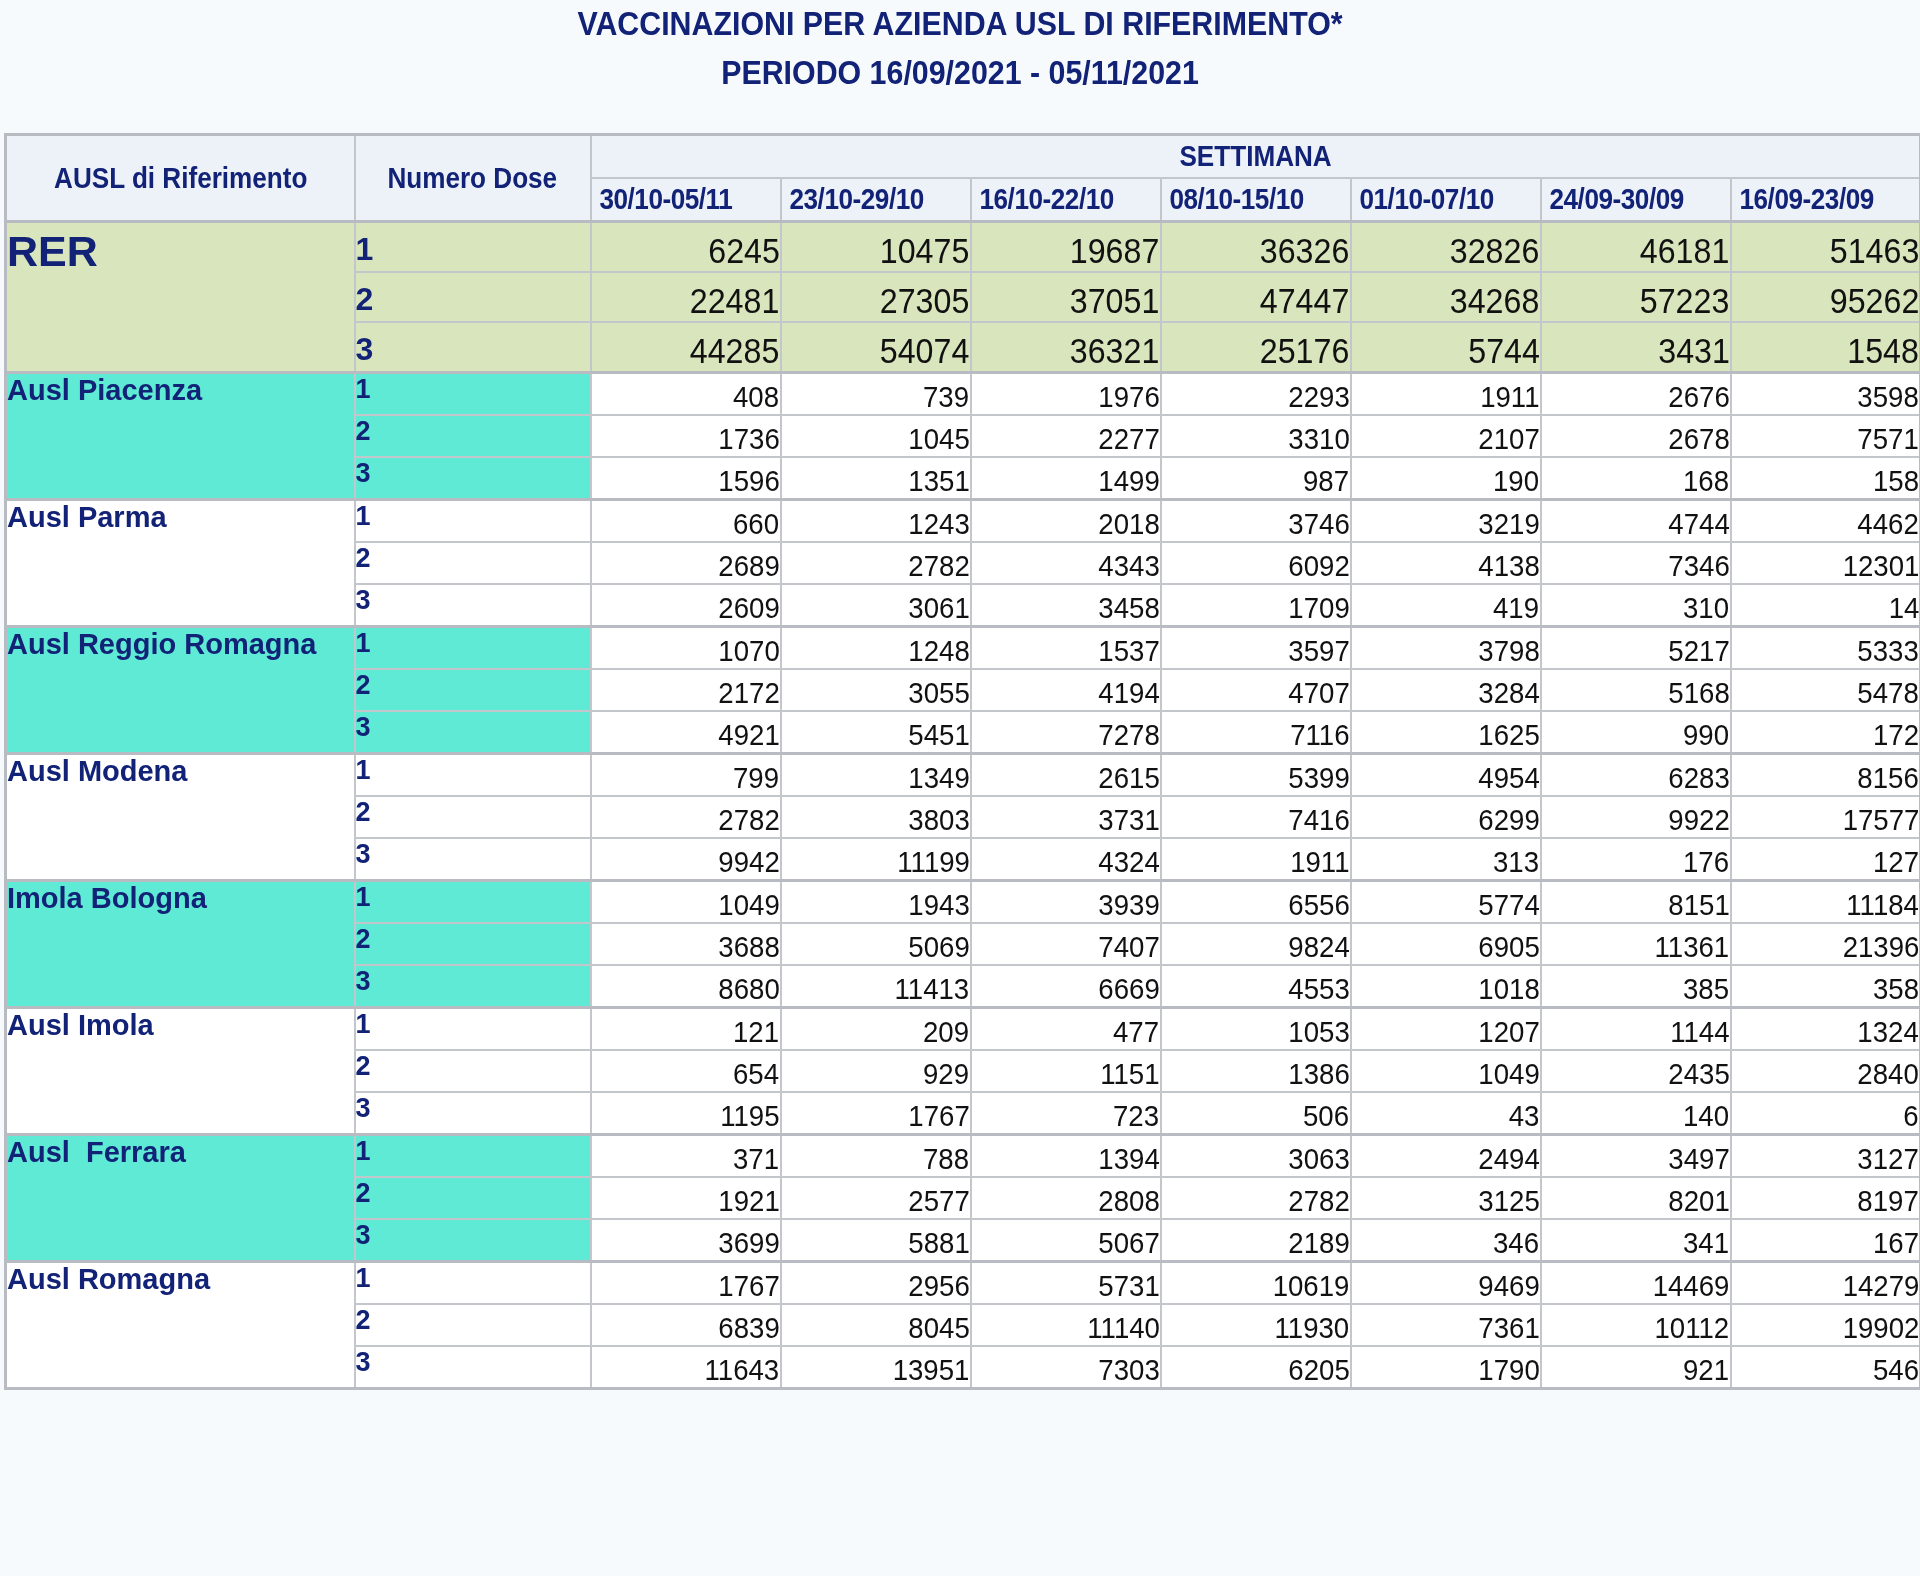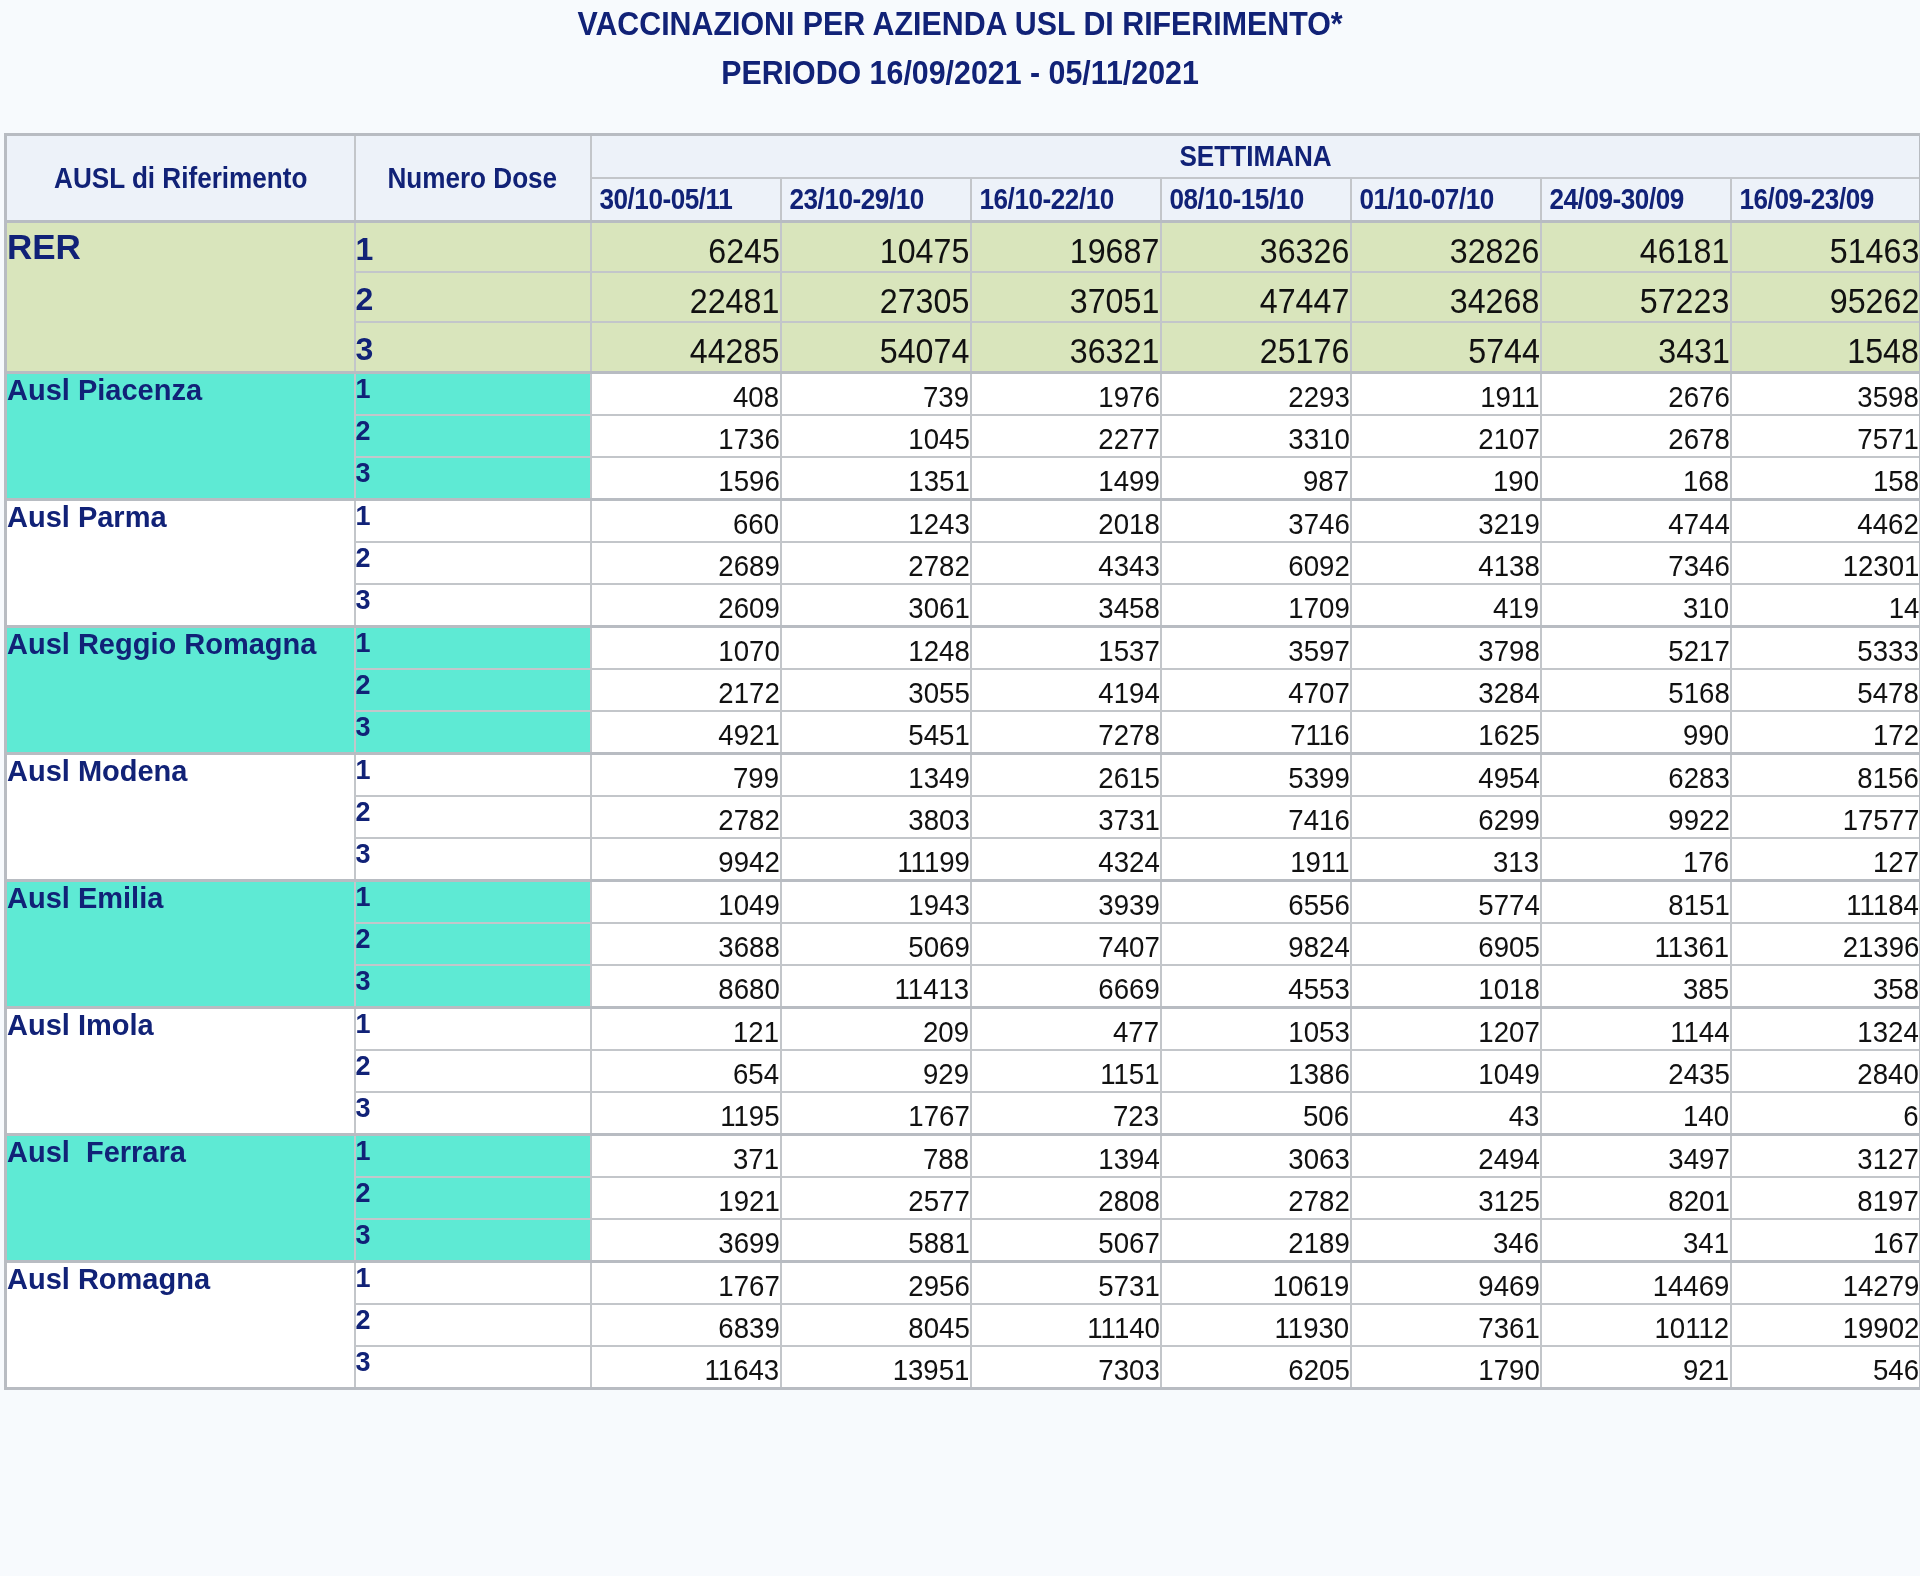--- a/index.html
+++ b/index.html
@@ -111,21 +111,21 @@
     display: inline-block;
     transform: scaleX(0.92);
     transform-origin: right center;
   }
 
   tr.rer-row td {
     background: #d9e5bc;
     height: 40px;
   }
   tr.rer-row td.val-cell { font-size: 35px; padding-left: 48px; }
-  tr.rer-row td.ausl-cell { font-size: 35px; padding-top: 4px; }
+  tr.rer-row td.ausl-cell { font-size: 43px; padding-top: 4px; }
   tr.rer-row td.dose-cell { font-size: 32px; padding-top: 8px; }
   tr.rer-row td.dose-cell, tr.rer-row td.ausl-cell { vertical-align: top; }
 
   tr.reg-row td { height: 40px; }
   tr.reg-row.shade td.ausl-cell,
   tr.reg-row.shade td.dose-cell { background: #5eead4; }
   tr.reg-row td.val-cell { background: #ffffff; }
 
   tr.group-start td { border-top: 3px solid #b8bcc2; }
   td.ausl-cell { border-bottom: 3px solid #b8bcc2; }
@@ -316,21 +316,21 @@
         <td class="dose-cell">3</td>
         <td class="val-cell"><span class="vx">9942</span></td>
         <td class="val-cell"><span class="vx">11199</span></td>
         <td class="val-cell"><span class="vx">4324</span></td>
         <td class="val-cell"><span class="vx">1911</span></td>
         <td class="val-cell"><span class="vx">313</span></td>
         <td class="val-cell"><span class="vx">176</span></td>
         <td class="val-cell"><span class="vx">127</span></td>
       </tr>
       <tr class="reg-row shade group-start">
-        <td class="ausl-cell" rowspan="3" style="white-space: pre;">Ausl Emilia</td>
+        <td class="ausl-cell" rowspan="3" style="white-space: pre;">Imola Bologna</td>
         <td class="dose-cell">1</td>
         <td class="val-cell"><span class="vx">1049</span></td>
         <td class="val-cell"><span class="vx">1943</span></td>
         <td class="val-cell"><span class="vx">3939</span></td>
         <td class="val-cell"><span class="vx">6556</span></td>
         <td class="val-cell"><span class="vx">5774</span></td>
         <td class="val-cell"><span class="vx">8151</span></td>
         <td class="val-cell"><span class="vx">11184</span></td>
       </tr>
       <tr class="reg-row shade">

